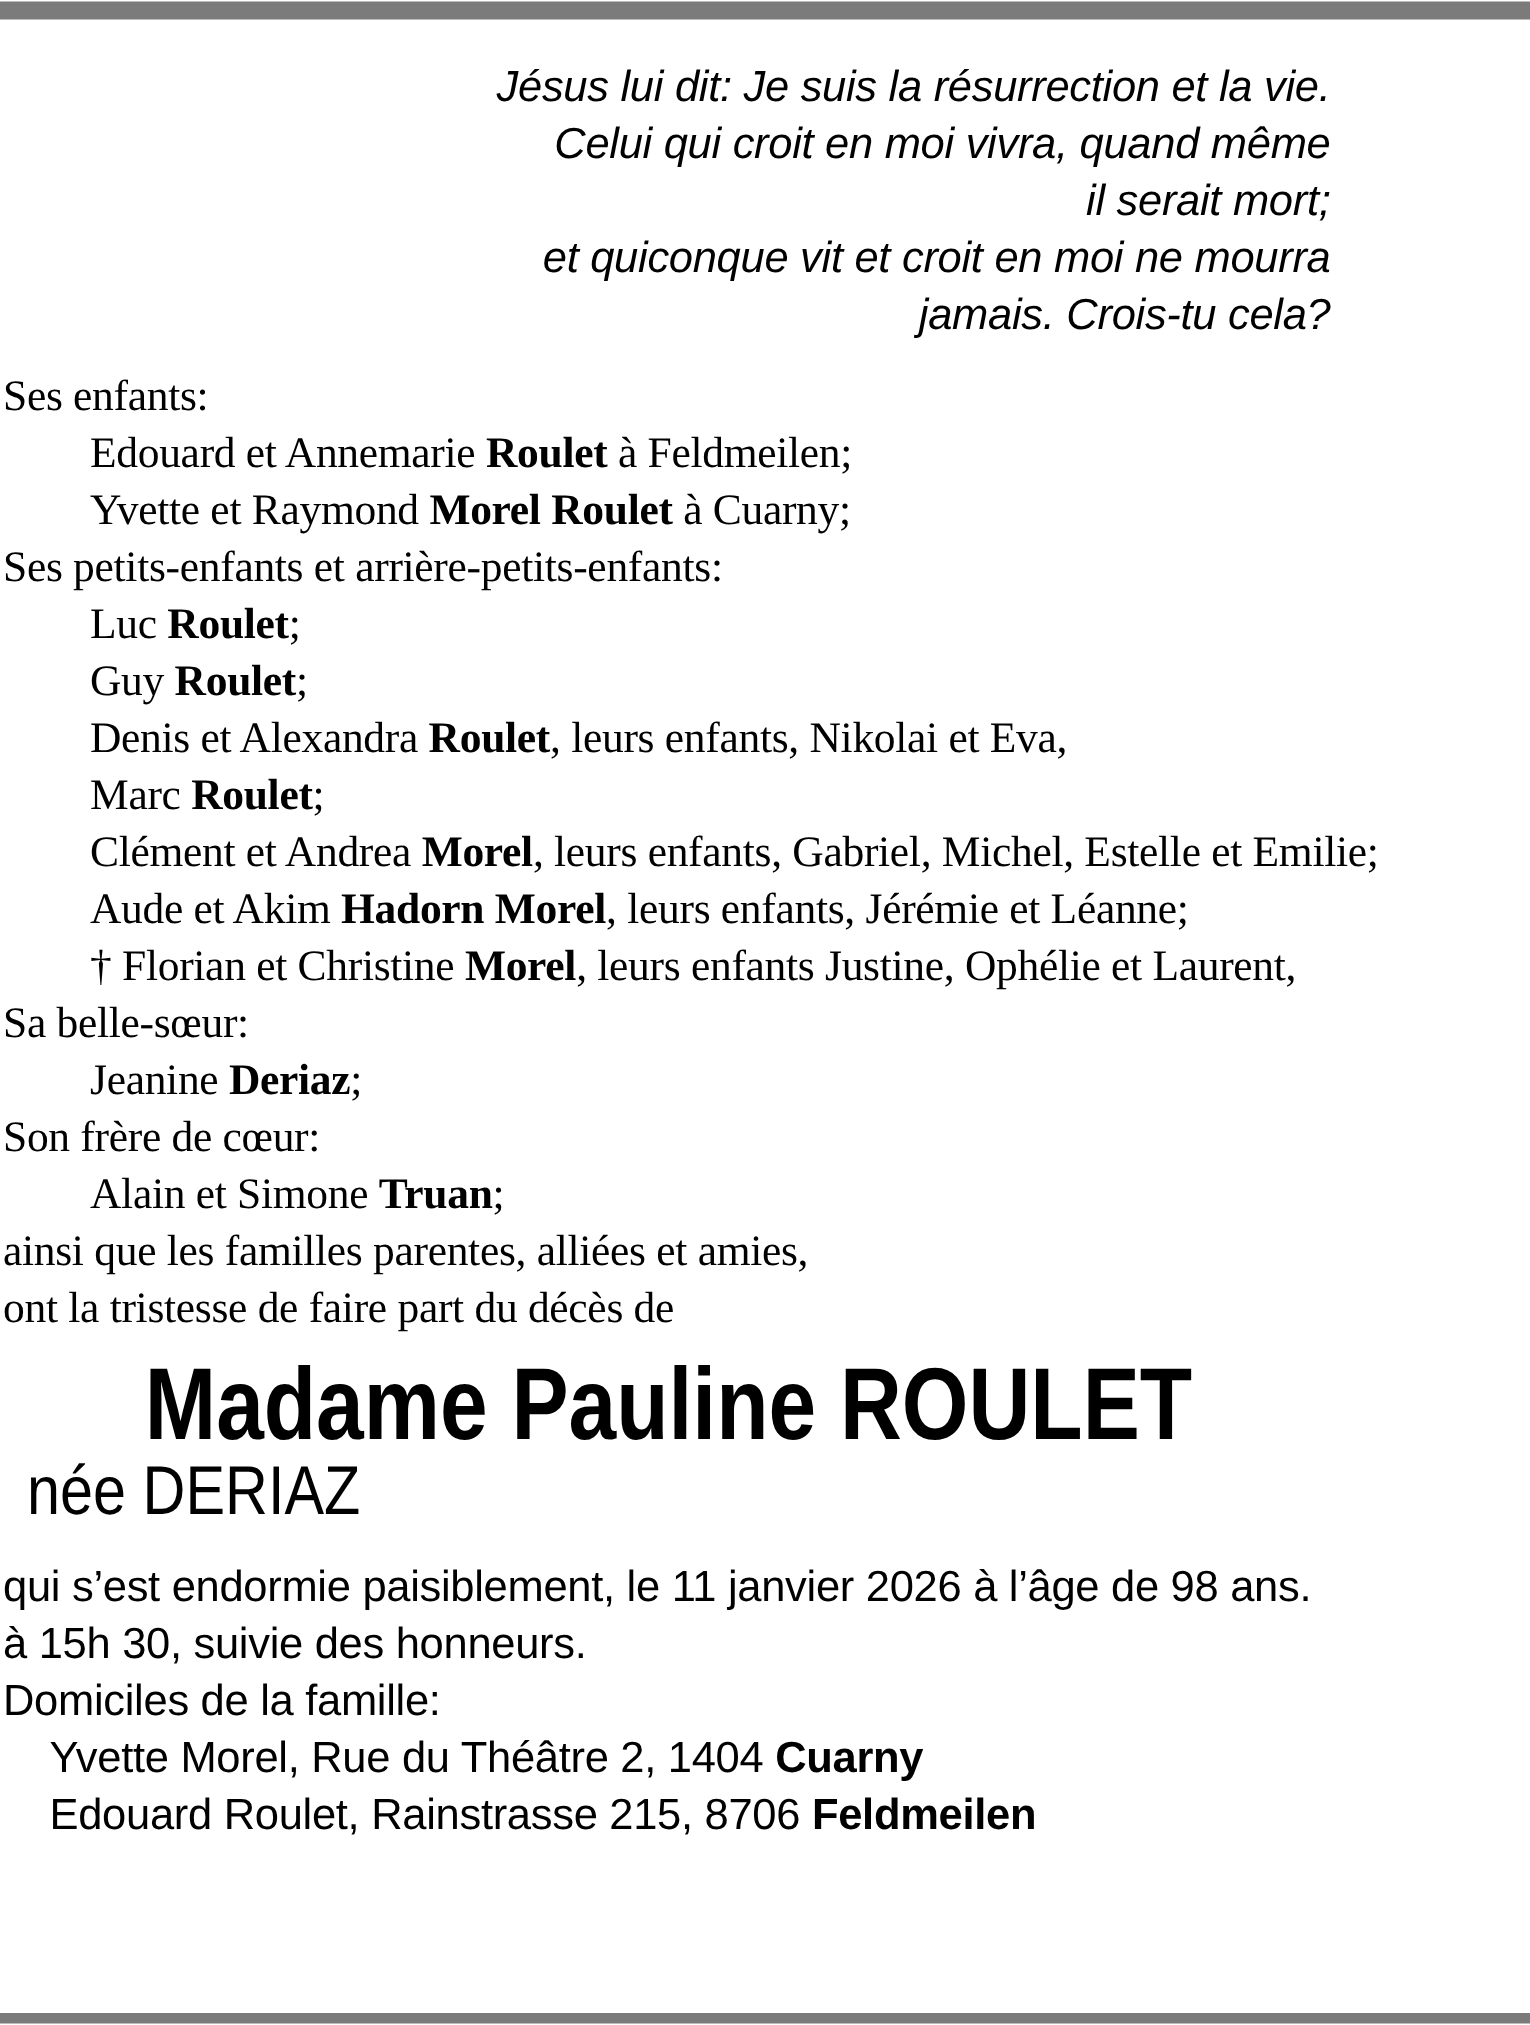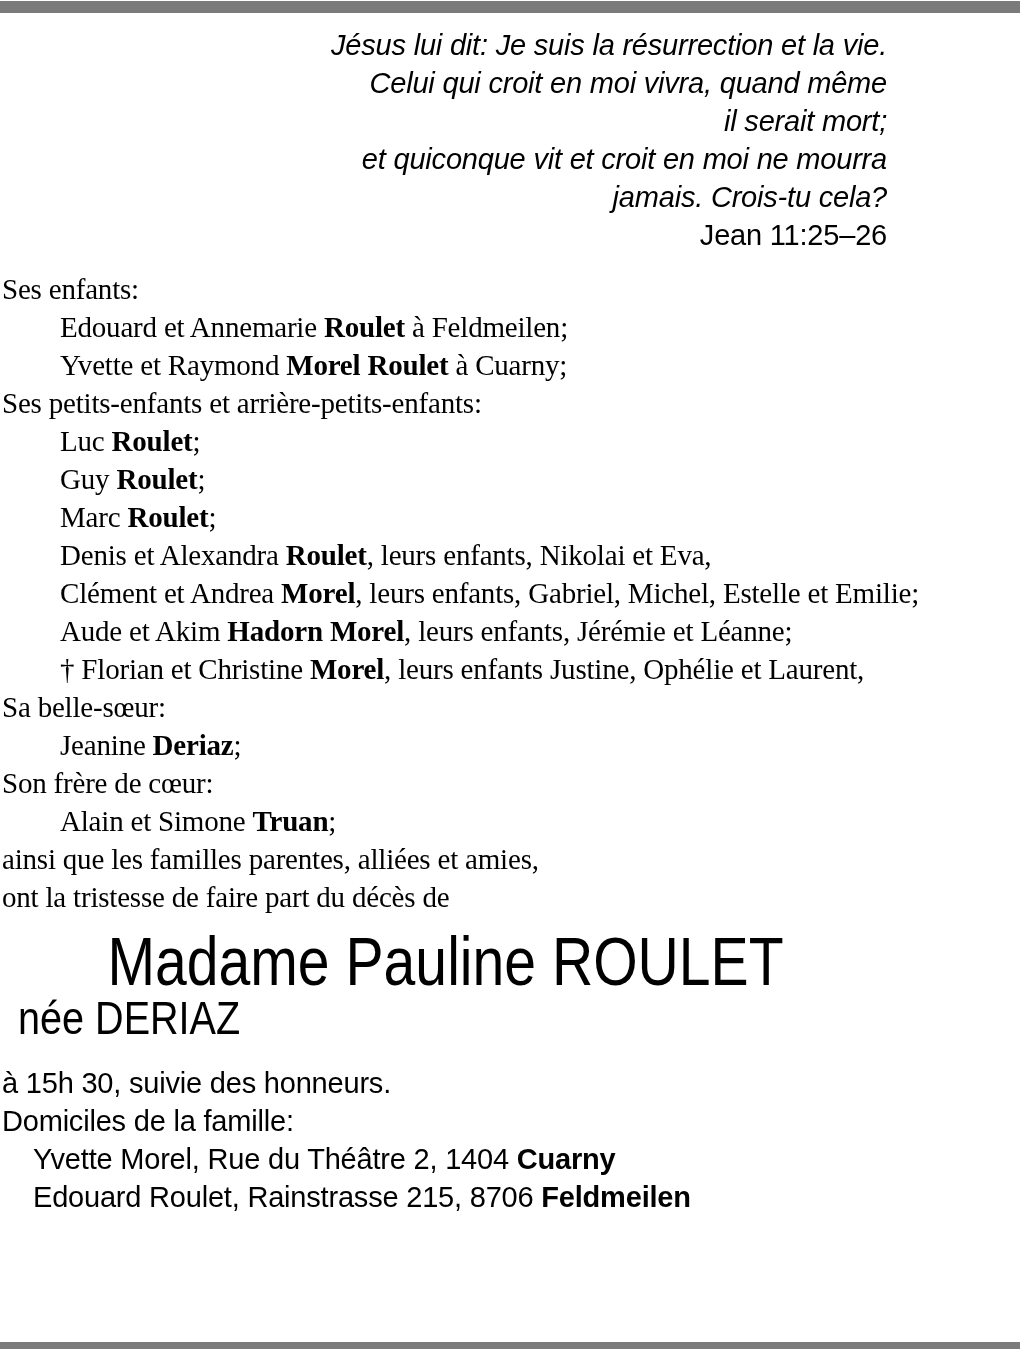--- a/index.html
+++ b/index.html
@@ -5,35 +5,35 @@
   html,body{margin:0;padding:0;}
   body{
     width:1020px;height:1350px;
     background:#ffffff;color:#000000;
     font-family:"Liberation Sans", sans-serif;
     position:relative;overflow:hidden;
   }
   .bar{position:absolute;left:0;width:1020px;background:#7b7b7b;}
   .bar-top{top:1px;height:12px;}
   .bar-bottom{top:1342px;height:7px;}
-  .content{position:absolute;top:13px;left:0;width:892px;padding-top:13px;}
+  .content{position:absolute;top:13px;left:0;width:892px;padding-top:26px;}
 
   .quote{
     text-align:right;padding-right:5px;
     font-size:29px;line-height:38px;
     font-style:italic;letter-spacing:-0.2px;
   }
   .quote .ref{font-style:normal;}
 
   .family{margin-top:16px;font-size:29px;line-height:38px;padding-left:2px;letter-spacing:-0.2px;}
   .f-line{white-space:nowrap;font-family:Liberation Serif, serif;}
   .f-line.ind{padding-left:58px;}
   .f-line b{font-weight:bold;}
 
-  .name-title{margin-top:10px;text-align:center;font-weight:normal;font-size:68px;line-height:70px;white-space:nowrap;}
+  .name-title{margin-top:10px;text-align:center;font-weight:bold;font-size:68px;line-height:70px;white-space:nowrap;}
   .name-title .condensed{display:inline-block;transform:scaleX(0.84);transform-origin:center;}
   .maiden{font-size:46px;line-height:44px;white-space:nowrap;}
   .maiden .condensed{display:inline-block;transform:scaleX(0.86);transform-origin:center;}
 
   .announce{margin-top:24px;font-size:29px;line-height:38px;padding-left:2px;letter-spacing:-0.2px;}
   .announce .addr{padding-left:31px;}
   .announce b{font-weight:bold;}
 </style>
 </head>
 <body>
@@ -41,51 +41,51 @@
 <div class="bar bar-top"></div>
 
 <div class="content">
 
   <div class="quote">
     <div>Jésus lui dit: Je suis la résurrection et la vie.</div>
     <div>Celui qui croit en moi vivra, quand même</div>
     <div>il serait mort;</div>
     <div>et quiconque vit et croit en moi ne mourra</div>
     <div>jamais. Crois-tu cela?</div>
-    <div class="ref">Jean 11:25–26</div>
   </div>
 
   <div class="family">
     <div class="f-line"><span>Ses enfants:</span><b></b><span></span></div>
     <div class="f-line ind"><span>Edouard et Annemarie </span><b>Roulet</b><span> à Feldmeilen;</span></div>
     <div class="f-line ind"><span>Yvette et Raymond </span><b>Morel Roulet</b><span> à Cuarny;</span></div>
     <div class="f-line"><span>Ses petits-enfants et arrière-petits-enfants:</span><b></b><span></span></div>
     <div class="f-line ind"><span>Luc </span><b>Roulet</b><span>;</span></div>
     <div class="f-line ind"><span>Guy </span><b>Roulet</b><span>;</span></div>
+    <div class="f-line ind"><span>Denis et Alexandra </span><b>Roulet</b><span>, leurs enfants, Nikolai et Eva,</span></div>
     <div class="f-line ind"><span>Marc </span><b>Roulet</b><span>;</span></div>
-    <div class="f-line ind"><span>Denis et Alexandra </span><b>Roulet</b><span>, leurs enfants, Nikolai et Eva,</span></div>
     <div class="f-line ind"><span>Clément et Andrea </span><b>Morel</b><span>, leurs enfants, Gabriel, Michel, Estelle et Emilie;</span></div>
     <div class="f-line ind"><span>Aude et Akim </span><b>Hadorn Morel</b><span>, leurs enfants, Jérémie et Léanne;</span></div>
     <div class="f-line ind"><span>† Florian et Christine </span><b>Morel</b><span>, leurs enfants Justine, Ophélie et Laurent,</span></div>
     <div class="f-line"><span>Sa belle-sœur:</span><b></b><span></span></div>
     <div class="f-line ind"><span>Jeanine </span><b>Deriaz</b><span>;</span></div>
     <div class="f-line"><span>Son frère de cœur:</span><b></b><span></span></div>
     <div class="f-line ind"><span>Alain et Simone </span><b>Truan</b><span>;</span></div>
     <div class="f-line"><span>ainsi que les familles parentes, alliées et amies,</span><b></b><span></span></div>
     <div class="f-line"><span>ont la tristesse de faire part du décès de</span><b></b><span></span></div>
   </div>
 
   <div class="name-title">
     <span class="condensed">Madame Pauline ROULET</span>
   </div>
   <div class="maiden">
     <span class="condensed">née DERIAZ</span>
   </div>
 
   <div class="announce">
+    <div>qui s’est endormie paisiblement, le 11 janvier 2026 à l’âge de 98 ans.</div>
     <div>à 15h 30, suivie des honneurs.</div>
     <div>Domiciles de la famille:</div>
     <div class="addr"><span>Yvette Morel, Rue du Théâtre 2, 1404 </span><b>Cuarny</b></div>
     <div class="addr"><span>Edouard Roulet, Rainstrasse 215, 8706 </span><b>Feldmeilen</b></div>
   </div>
 
 </div>
 
 <div class="bar bar-bottom"></div>
 

